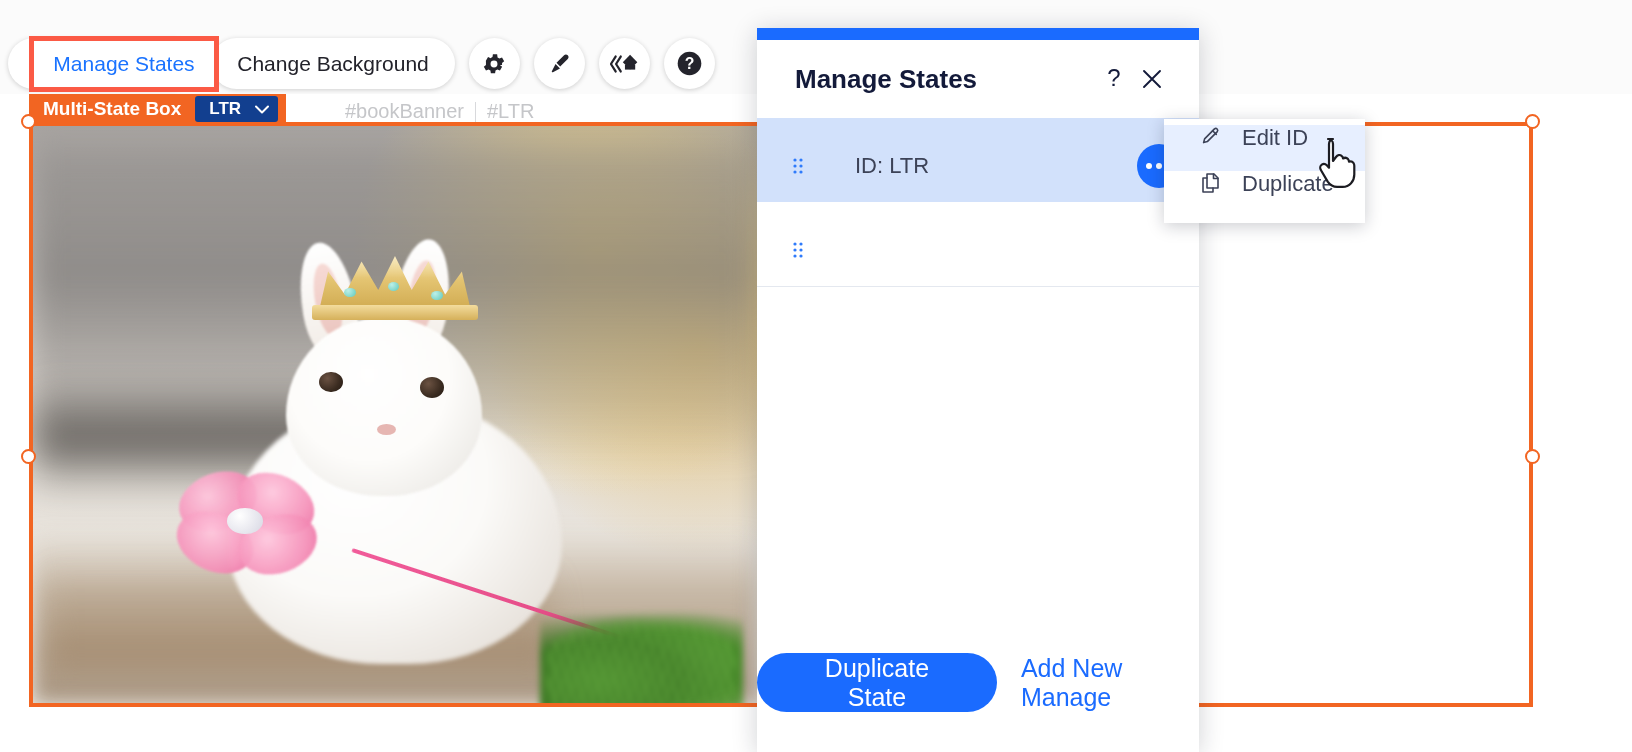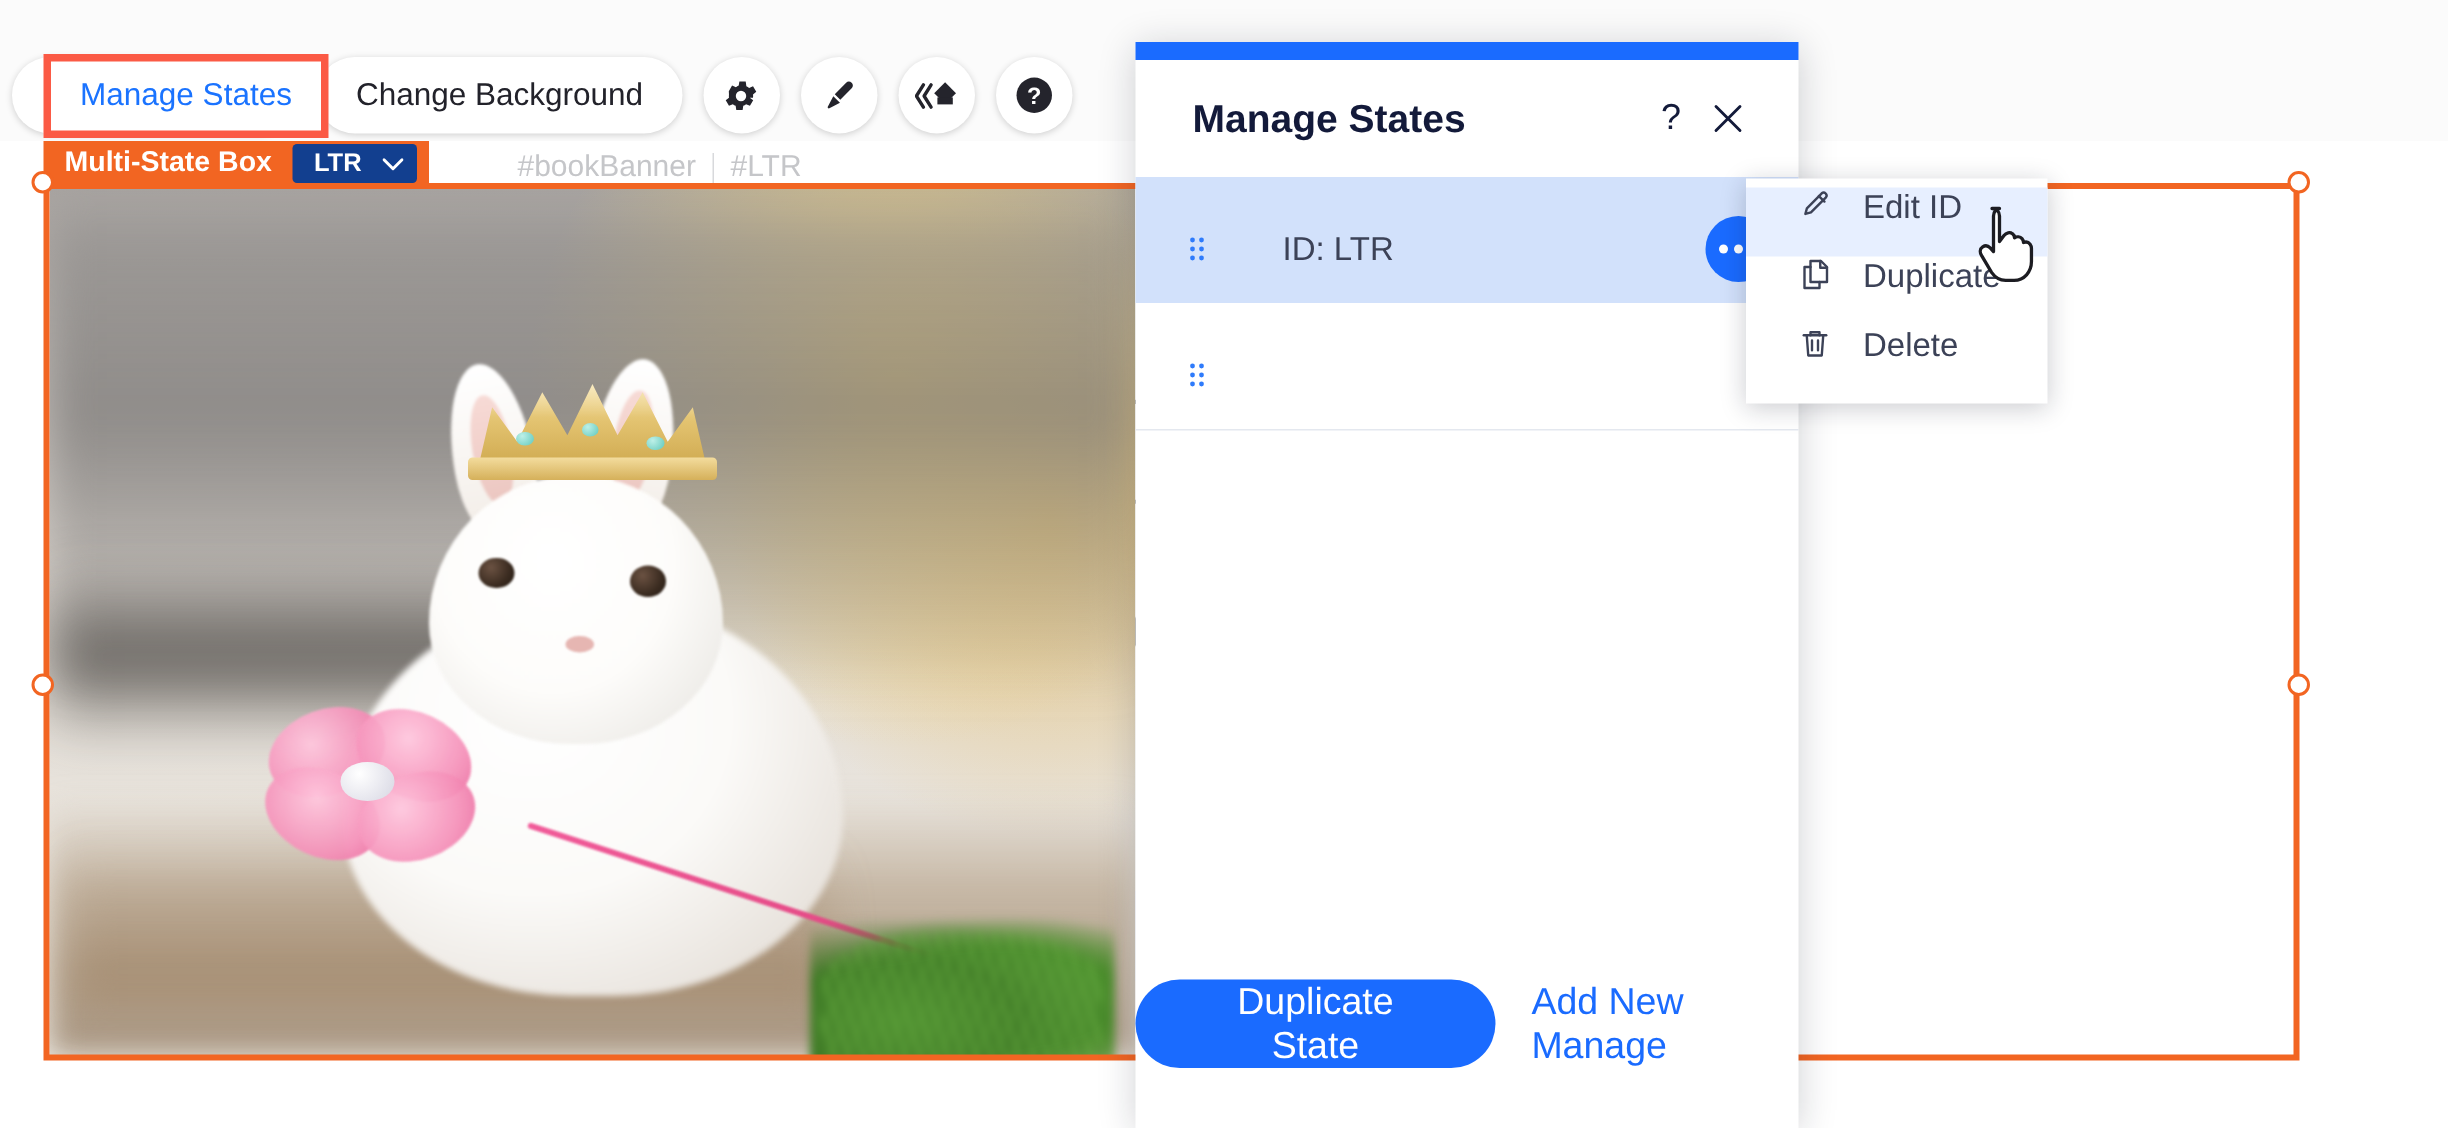--- a/index.html
+++ b/index.html
@@ -740,30 +740,19 @@
   <div class="cm-item">
     <span>
       <svg width="24" height="24" viewBox="0 0 24 24" fill="none" stroke="#3c4257" stroke-width="1.6" stroke-linecap="round" stroke-linejoin="round">
         <path d="M9 3h7l4 4v10H9z"></path>
         <path d="M15.5 3v4.5H20"></path>
         <path d="M15 17v4H5V7h4"></path>
       </svg>
     </span>
     <span>Duplicate</span>
   </div>
-  <div class="cm-item">
-    <span>
-      <svg width="24" height="24" viewBox="0 0 24 24" fill="none" stroke="#3c4257" stroke-width="1.6" stroke-linecap="round" stroke-linejoin="round">
-        <path d="M4.5 6.5h15"></path>
-        <path d="M9 6.5V4.5h6v2"></path>
-        <path d="M6.5 6.5 7.5 20h9l1-13.5"></path>
-        <path d="M10 10v6.5M14 10v6.5"></path>
-      </svg>
-    </span>
-    <span>Delete</span>
-  </div>
 </div>
 
 <div id="cursor">
   <svg width="46" height="56" viewBox="0 0 46 56">
     <path d="M12 2c3 0 5 2.2 5 5v17l3-4c1.5-2 4-2.4 5.6-1.2 1 .7 1.4 1.6 1.4 2.7 1.6-1 3.8-.7 5 .6.7.8 1 1.6 1 2.6 1.6-.6 3.4-.2 4.4 1.1.6.8.9 1.8.9 2.9v8.7c0 6.8-4.8 12.5-11.6 12.5h-5.6c-4.2 0-7-1.8-9.4-5.3L5 33.2c-1.3-2-1-4.4.8-5.6 1.6-1.1 3.6-.8 5 .7l2.2 2.4V7c0-2.8 2-5 4-5z" fill="#ffffff" stroke="#1c1c22" stroke-width="2.2" stroke-linejoin="round"></path>
   </svg>
 </div>
 
 </body></html>

